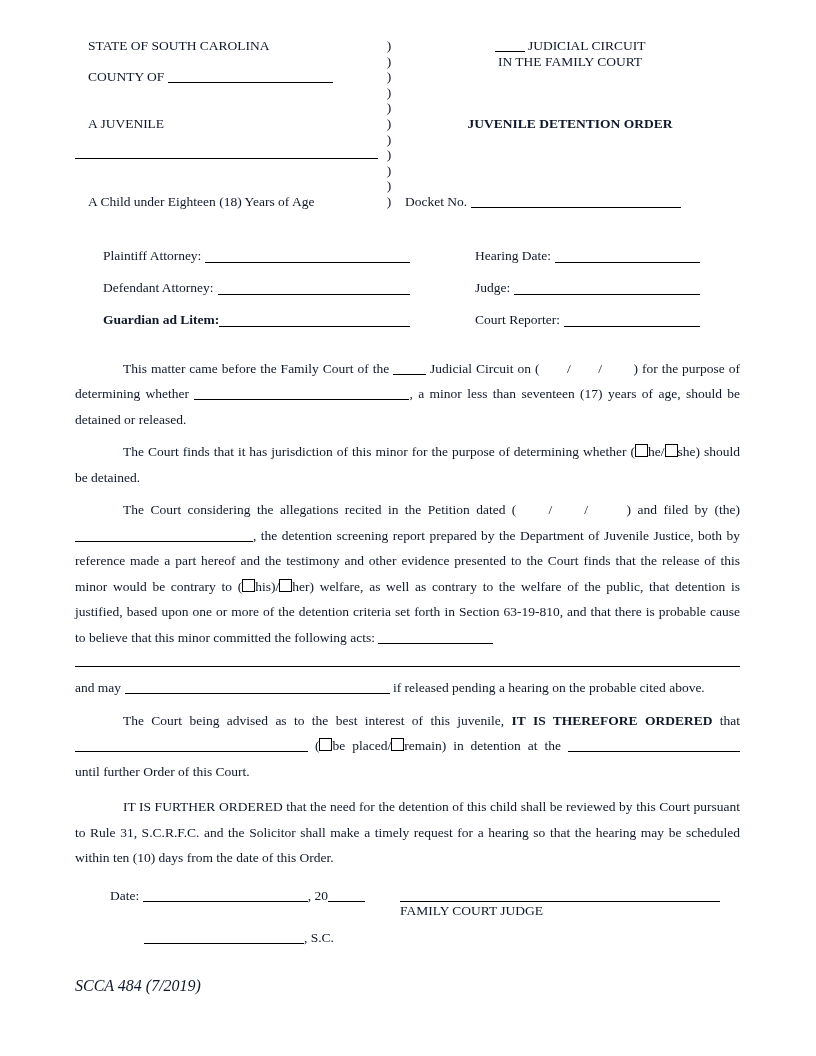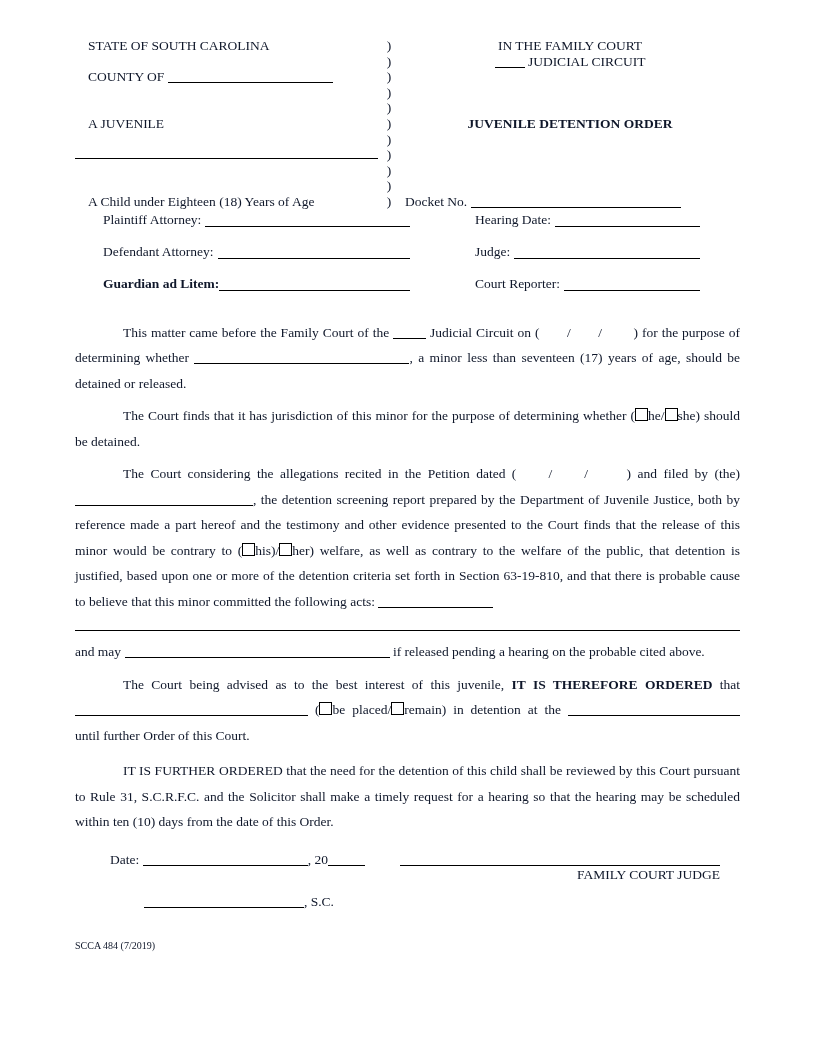--- a/index.html
+++ b/index.html
@@ -14,44 +14,44 @@
   .caption { display:grid; grid-template-columns:303px 22px 1fr; }
   .ccol { min-width:0; }
   .crow { height:15.6px; line-height:15.6px; white-space:nowrap; overflow:visible; }
   .cleft .crow { padding-left:13px; }
   .cleft .crow.noindent { padding-left:0; }
   .cparen { text-align:center; }
   .cright .crow.center { text-align:center; }
   .ul-full { display:inline-block; width:100%; border-bottom:1px solid #000; height:11px; }
   .bl { display:inline-block; border-bottom:1px solid #000; height:12px; vertical-align:-2px; }
   
-  .fields { display:flex; justify-content:space-between; }
+  .fields { display:flex; justify-content:space-between; margin-top:36px; }
   .fields-left  { width:335px; padding-left:28px; box-sizing:border-box; }
   .fields-right { width:265px; padding-right:40px; box-sizing:border-box; }
   .frow { display:flex; line-height:20px; margin-bottom:12px; }
   .frow .lbl { white-space:nowrap; margin-right:4px; }
   .fill { flex:1; border-bottom:1px solid #000; margin-bottom:3px; }
   
   .para { text-align:justify; line-height:25.5px; margin:7px 0 0 0; text-indent:48px; }
   .para.noindent { text-indent:0; }
   .p1 { margin-top:14px; }
   .cb { display:inline-block; width:11px; height:11px; border:1px solid #000; vertical-align:-1px; background:#fff; }
   .rule { border-bottom:1px solid #000; height:0; margin-top:16px; }
   .p4 { margin-top:8px; }
   .p6 { margin-top:10px; }
   b, .bold { font-weight:bold; }
   
   .sig { display:flex; margin-top:14px; }
   .sig-left { width:325px; line-height:22px;text-align:center; }
   .sig-left .line2 { margin-top:20px; padding-left:3px; }
   .sig-right { flex:1; }
   .sig-line { width:320px; border-bottom:1px solid #000; height:16px; }
-  .sig-label { width:320px; text-align:right; line-height:18px; }
+  .sig-label { width:320px; text-align:left; line-height:18px; }
   
-  .footer { position:absolute; left:75px; top:940px; font-size:10px; }
+  .footer { position:absolute; left:75px; top:977px; font-size:16px;font-style:italic; }
 </style>
 </head>
 <body>
 
 <div class="page">
 
   <div class="caption">
 
     <div class="ccol cleft">
       <div class="crow">STATE OF SOUTH CAROLINA</div>
@@ -75,22 +75,22 @@
       <div class="crow">)</div>
       <div class="crow">)</div>
       <div class="crow">)</div>
       <div class="crow">)</div>
       <div class="crow">)</div>
       <div class="crow">)</div>
       <div class="crow">)</div>
     </div>
 
     <div class="ccol cright">
+      <div class="crow center"><span class="bl" style="width:30px;"></span> <span>JUDICIAL CIRCUIT</span></div>
       <div class="crow center">IN THE FAMILY COURT</div>
-      <div class="crow center"><span class="bl" style="width:30px;"></span> <span>JUDICIAL CIRCUIT</span></div>
       <div class="crow">&nbsp;</div>
       <div class="crow">&nbsp;</div>
       <div class="crow">&nbsp;</div>
       <div class="crow center bold">JUVENILE DETENTION ORDER</div>
       <div class="crow">&nbsp;</div>
       <div class="crow">&nbsp;</div>
       <div class="crow">&nbsp;</div>
       <div class="crow">&nbsp;</div>
       <div class="crow" style="padding-left:5px;"><span>Docket No.</span> <span class="bl" style="width:210px;"></span></div>
     </div>

